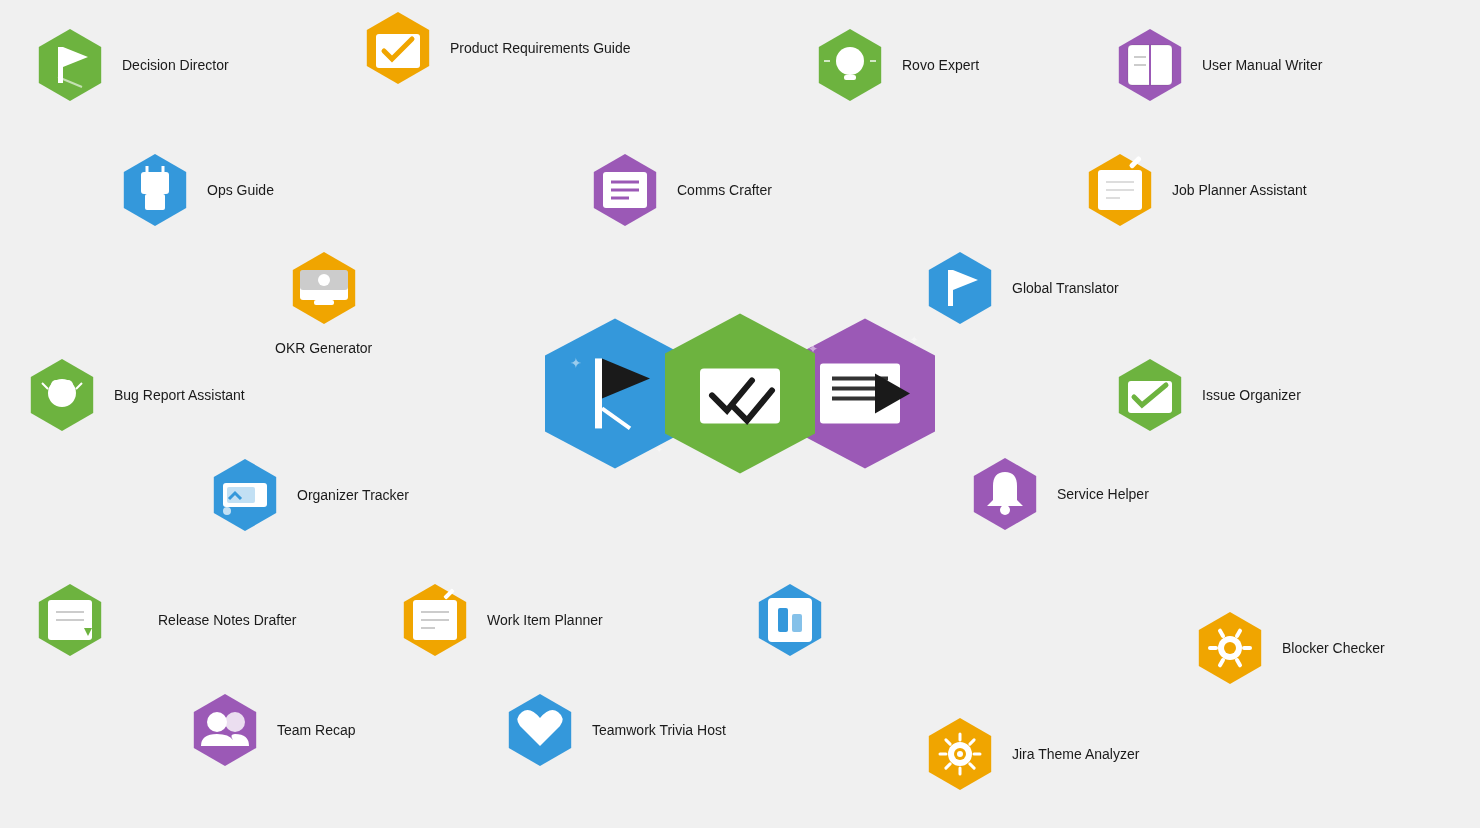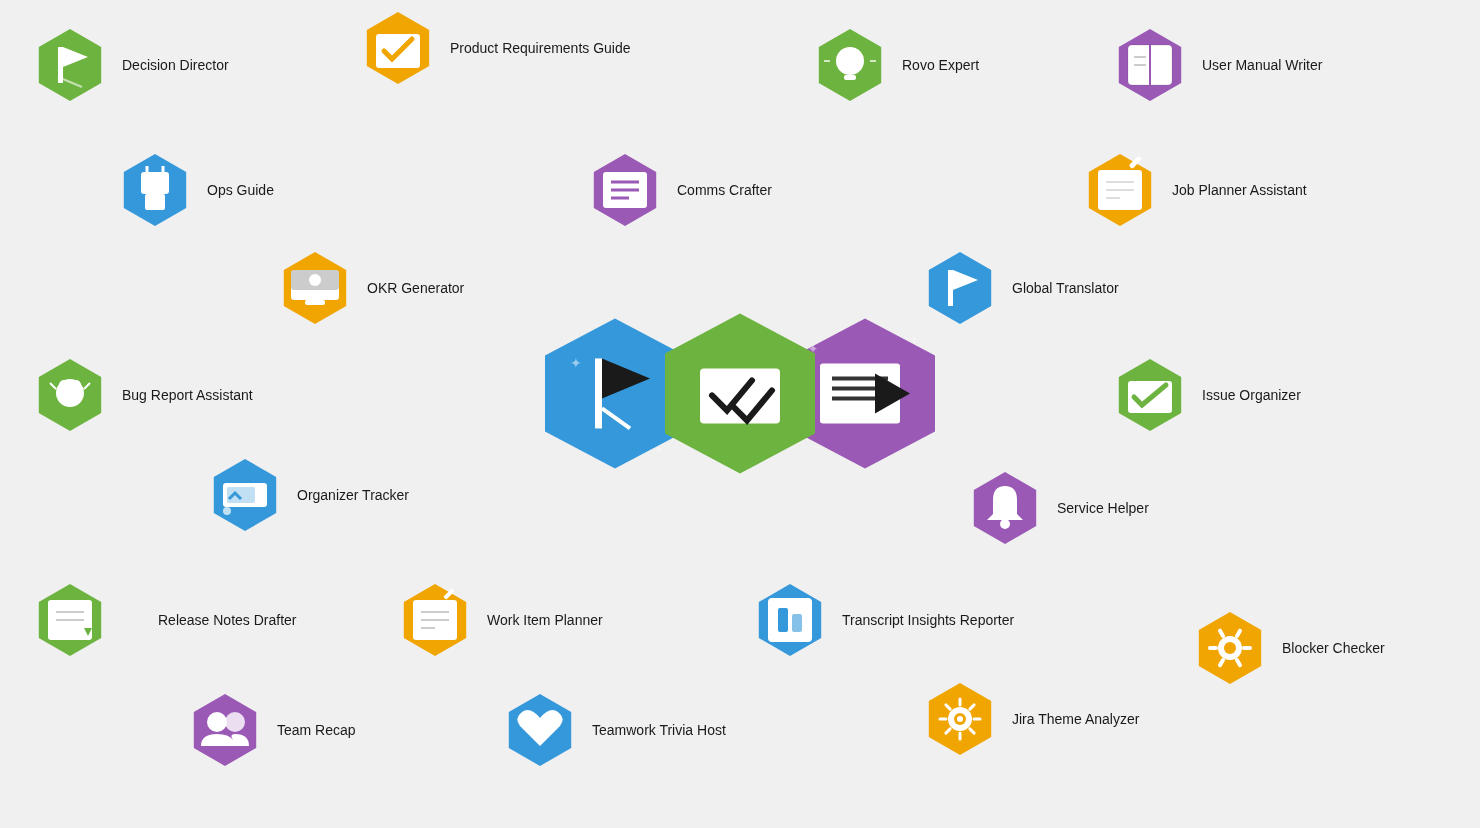--- a/index.html
+++ b/index.html
@@ -182,21 +182,21 @@
     <polygon points="71.2,22.0 71.2,58.0 40.0,76.0 8.8,58.0 8.8,22.0 40.0,4.0" fill="#f0a500"></polygon>
     <rect x="18" y="20" width="44" height="40" rx="3" fill="white"></rect>
         <line x1="26" y1="32" x2="54" y2="32" stroke="#ddd" stroke-width="2"></line>
         <line x1="26" y1="40" x2="54" y2="40" stroke="#ddd" stroke-width="2"></line>
         <line x1="26" y1="48" x2="40" y2="48" stroke="#ddd" stroke-width="2"></line>
         <rect x="48" y="10" width="14" height="5" rx="2" fill="white" transform="rotate(-45,55,12)"></rect>
   </svg>
     </div>
     <span class="label">Job Planner Assistant</span>
   </div>
-<div class="agent-item" style="left: 275px; top: 248px;">
+<div class="agent-item" style="left: 275px; top: 248px; flex-direction: column;">
     <div class="hex">
       <svg width="80" height="80" viewBox="0 0 80 80">
     <polygon points="71.2,22.0 71.2,58.0 40.0,76.0 8.8,58.0 8.8,22.0 40.0,4.0" fill="#f0a500"></polygon>
     <rect x="16" y="22" width="48" height="30" rx="3" fill="white"></rect>
         <rect x="16" y="22" width="48" height="20" rx="3" fill="rgba(0,0,0,0.2)"></rect>
         <circle cx="40" cy="32" r="6" fill="white"></circle>
         <rect x="30" y="52" width="20" height="5" rx="2" fill="white"></rect>
   </svg>
     </div>
     <span class="label">OKR Generator</span>
@@ -204,21 +204,21 @@
 <div class="agent-item" style="left: 920px; top: 248px;">
     <div class="hex">
       <svg width="80" height="80" viewBox="0 0 80 80">
     <polygon points="71.2,22.0 71.2,58.0 40.0,76.0 8.8,58.0 8.8,22.0 40.0,4.0" fill="#3498db"></polygon>
     <rect x="28" y="22" width="5" height="36" fill="white"></rect>
         <polygon points="33,22 58,32 33,42" fill="white"></polygon>
   </svg>
     </div>
     <span class="label">Global Translator</span>
   </div>
-<div class="agent-item" style="left: 30px; top: 355px; justify-content: center;">
+<div class="agent-item" style="left: 22px; top: 355px; justify-content: center;">
     <div class="hex">
       <svg width="80" height="80" viewBox="0 0 80 80">
     <polygon points="71.2,22.0 71.2,58.0 40.0,76.0 8.8,58.0 8.8,22.0 40.0,4.0" fill="#6db33f"></polygon>
     <circle cx="40" cy="38" r="14" fill="white"></circle>
         <circle cx="34" cy="30" r="5" fill="white"></circle>
         <circle cx="46" cy="30" r="5" fill="white"></circle>
         <line x1="26" y1="34" x2="20" y2="28" stroke="white" stroke-width="2"></line>
         <line x1="54" y1="34" x2="60" y2="28" stroke="white" stroke-width="2"></line>
   </svg>
     </div>
@@ -239,21 +239,21 @@
       <svg width="80" height="80" viewBox="0 0 80 80">
     <polygon points="71.2,22.0 71.2,58.0 40.0,76.0 8.8,58.0 8.8,22.0 40.0,4.0" fill="#3498db"></polygon>
     <rect x="18" y="28" width="44" height="24" rx="3" fill="white"></rect>
         <rect x="22" y="32" width="28" height="16" rx="2" fill="#3498db" opacity="0.3"></rect>
         <polyline points="24,44 30,38 36,44" stroke="#3498db" stroke-width="3" fill="none"></polyline>
         <circle cx="22" cy="56" r="4" fill="white" opacity="0.7"></circle>
   </svg>
     </div>
     <span class="label">Organizer Tracker</span>
   </div>
-<div class="agent-item" style="left: 965px; top: 468px;">
+<div class="agent-item" style="left: 965px; top: 454px;">
     <div class="hex">
       <svg width="80" height="80" viewBox="0 0 80 80">
     <polygon points="71.2,22.0 71.2,58.0 40.0,76.0 8.8,58.0 8.8,22.0 40.0,4.0" fill="#9b59b6"></polygon>
     <path d="M40,18 Q52,18 52,32 L52,46 L58,52 L22,52 L28,46 L28,32 Q28,18 40,18Z" fill="white"></path>
         <circle cx="40" cy="56" r="5" fill="white"></circle>
   </svg>
     </div>
     <span class="label">Service Helper</span>
   </div>
 <div class="agent-item" style="left: 30px; top: 580px; gap: 48px;">
@@ -283,21 +283,20 @@
   </div>
 <div class="agent-item" style="left: 750px; top: 580px;">
     <div class="hex">
       <svg width="80" height="80" viewBox="0 0 80 80">
     <polygon points="71.2,22.0 71.2,58.0 40.0,76.0 8.8,58.0 8.8,22.0 40.0,4.0" fill="#3498db"></polygon>
     <rect x="18" y="18" width="44" height="44" rx="4" fill="white"></rect>
         <rect x="28" y="28" width="10" height="24" rx="2" fill="#3498db"></rect>
         <rect x="42" y="34" width="10" height="18" rx="2" fill="#3498db" opacity="0.6"></rect>
   </svg>
     </div>
-    <span class="label">Transcript Insights Reporter</span>
   </div>
 <div class="agent-item" style="left: 1190px; top: 608px;">
     <div class="hex">
       <svg width="80" height="80" viewBox="0 0 80 80">
     <polygon points="71.2,22.0 71.2,58.0 40.0,76.0 8.8,58.0 8.8,22.0 40.0,4.0" fill="#f0a500"></polygon>
     <circle cx="40" cy="40" r="12" fill="white"></circle>
         <circle cx="40" cy="40" r="6" fill="#f0a500"></circle>
         <line x1="54.0" y1="40.0" x2="60.0" y2="40.0" stroke="white" stroke-width="4" stroke-linecap="round"></line>
         <line x1="47.0" y1="52.1" x2="50.0" y2="57.3" stroke="white" stroke-width="4" stroke-linecap="round"></line>
         <line x1="33.0" y1="52.1" x2="30.0" y2="57.3" stroke="white" stroke-width="4" stroke-linecap="round"></line>
@@ -321,21 +320,21 @@
   </div>
 <div class="agent-item" style="left: 500px; top: 690px;">
     <div class="hex">
       <svg width="80" height="80" viewBox="0 0 80 80">
     <polygon points="71.2,22.0 71.2,58.0 40.0,76.0 8.8,58.0 8.8,22.0 40.0,4.0" fill="#3498db"></polygon>
     <path d="M40,56 L20,36 Q14,28 22,22 Q30,16 40,28 Q50,16 58,22 Q66,28 60,36 Z" fill="white"></path>
   </svg>
     </div>
     <span class="label">Teamwork Trivia Host</span>
   </div>
-<div class="agent-item" style="left: 920px; top: 679px;">
+<div class="agent-item" style="left: 920px; top: 714px;">
     <div class="hex">
       <svg width="80" height="80" viewBox="0 0 80 80">
     <polygon points="71.2,22.0 71.2,58.0 40.0,76.0 8.8,58.0 8.8,22.0 40.0,4.0" fill="#f0a500"></polygon>
     <circle cx="40" cy="40" r="12" fill="white"></circle>
         <circle cx="40" cy="40" r="6" fill="#f0a500"></circle>
         <circle cx="40" cy="40" r="3" fill="white"></circle>
         <line x1="54.0" y1="40.0" x2="60.0" y2="40.0" stroke="white" stroke-width="3" stroke-linecap="round"></line>
         <line x1="49.9" y1="49.9" x2="54.1" y2="54.1" stroke="white" stroke-width="3" stroke-linecap="round"></line>
         <line x1="40.0" y1="54.0" x2="40.0" y2="60.0" stroke="white" stroke-width="3" stroke-linecap="round"></line>
         <line x1="30.1" y1="49.9" x2="25.9" y2="54.1" stroke="white" stroke-width="3" stroke-linecap="round"></line>

